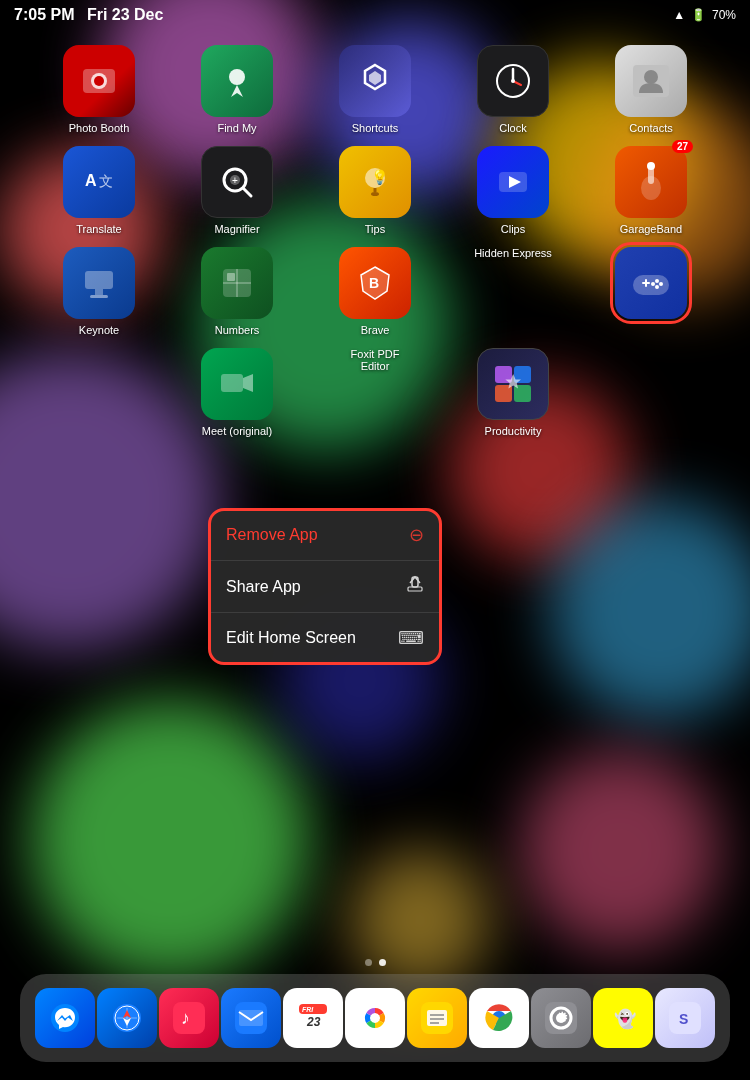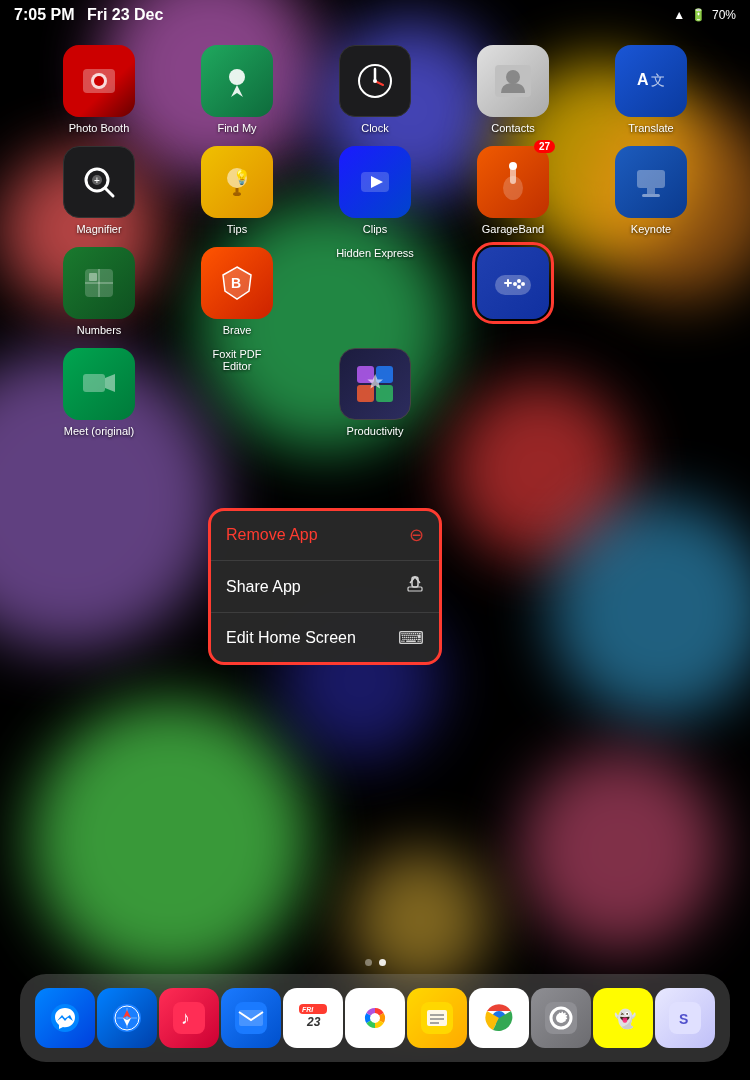--- a/index.html
+++ b/index.html
@@ -267,20 +267,29 @@
   <div class="app-icon-wrapper">
     <div class="app-icon bg-find-my">
       <svg width="44" height="44" viewBox="0 0 44 44">
           <circle cx="22" cy="18" r="8" fill="#fff" opacity="0.9"></circle>
           <path d="M22 26 L16 38 L22 34 L28 38 Z" fill="#fff" opacity="0.9"></path>
         </svg>
     </div>
     <span class="app-label">Find My</span>
   </div>
 
+  <div class="app-icon-wrapper">
+    <div class="app-icon bg-shortcuts">
+      <svg width="44" height="44" viewBox="0 0 44 44">
+          <polygon points="22,6 32,12 32,24 22,30 12,24 12,12" fill="none" stroke="#fff" stroke-width="2.5"></polygon>
+          <polygon points="22,12 28,16 28,22 22,26 16,22 16,16" fill="#fff" opacity="0.7"></polygon>
+        </svg>
+    </div>
+    <span class="app-label">Shortcuts</span>
+  </div>
 
   <div class="app-icon-wrapper">
     <div class="app-icon bg-clock">
       <svg width="44" height="44" viewBox="0 0 44 44">
           <circle cx="22" cy="22" r="16" fill="none" stroke="#fff" stroke-width="2"></circle>
           <line x1="22" y1="10" x2="22" y2="22" stroke="#fff" stroke-width="2.5" stroke-linecap="round"></line>
           <line x1="22" y1="22" x2="30" y2="26" stroke="#ff3b30" stroke-width="2" stroke-linecap="round"></line>
           <circle cx="22" cy="22" r="2" fill="#fff"></circle>
         </svg>
     </div>

